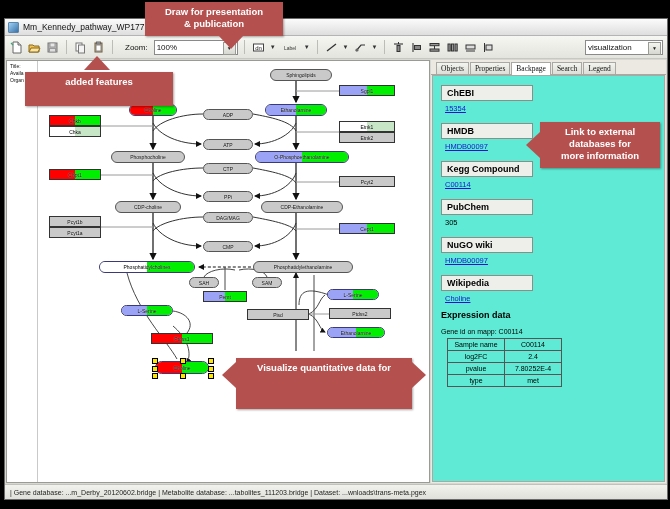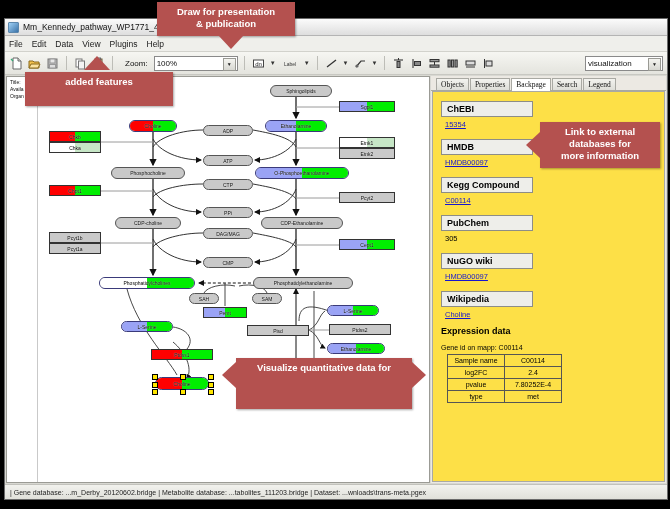--- a/index.html
+++ b/index.html
@@ -36,21 +36,21 @@
   
   .body{flex:1;display:flex;min-height:0;background:#d8d8d2;}
   .canvaswrap{position:relative;flex:0 0 422px;background:#fff;border:1px solid #9b9b95;margin:1px;overflow:hidden;}
   .sidepanel{flex:1;margin:1px 1px 1px 0;background:#ece9e3;display:flex;flex-direction:column;min-width:0;}
 
   .sidetabs{display:flex;align-items:flex-end;height:14px;padding-left:5px;gap:1px;background:#ece9e3;
             border-bottom:1px solid #a9a9a3;font-family:Liberation Serif, serif;}
   .stab{font-size:7.5px;padding:1px 4px 1px;background:linear-gradient(#f3f3ef,#dedeD8);border:1px solid #a9a9a3;
         border-bottom:none;color:#111;line-height:9px;}
   .stab.active{background:#fff;position:relative;top:1px;padding-bottom:2px;}
-  .sidecontent{flex:1;background:#fde047;border:1px solid #a9a9a3;margin:0 1px 1px 1px;overflow:hidden;position:relative;padding:6px 0 0 8px;}
+  .sidecontent{flex:1;background:#5eead4;border:1px solid #a9a9a3;margin:0 1px 1px 1px;overflow:hidden;position:relative;padding:6px 0 0 8px;}
 
   .dbhead{display:inline-block;min-width:80px;background:#eeeeea;border:1px solid #8d8d87;font-weight:bold;
           font-size:9px;padding:2px 5px;color:#000;margin-bottom:3px;}
   .dblink{font-size:7.5px;color:#1616d0;text-decoration:underline;margin:0 0 7px 4px;display:block;}
   .dbplain{font-size:7.5px;color:#000;margin:0 0 7px 4px;display:block;}
   .expr{font-weight:bold;font-size:9px;color:#000;margin:2px 0 8px 0;}
   .geneid{font-size:7px;color:#000;margin-bottom:3px;}
   table.exprtab{border-collapse:collapse;margin-left:6px;}
   table.exprtab td{border:1px solid #555;font-size:7px;padding:2px 4px;text-align:center;color:#000;min-width:48px;}
 
@@ -91,28 +91,20 @@
 
 <div id="root">
 
   <div class="win">
 
     <div class="titlebar">
       <div class="tico"></div>
       <div class="ttxt">Mm_Kennedy_pathway_WP1771_45176.gpml</div>
     </div>
 
-    <div class="menubar">
-      <span>File</span>
-      <span>Edit</span>
-      <span>Data</span>
-      <span>View</span>
-      <span>Plugins</span>
-      <span>Help</span>
-    </div>
 
     <div class="toolbar">
       <div class="tbtn">
         <svg width="13" height="13" viewBox="0 0 13 13">
             <path d="M3 1h5l3 3v8H3z" fill="#fff" stroke="#666"></path>
             <path d="M8 1v3h3" fill="#ddd" stroke="#666"></path>
             <path d="M1 2l2 2" stroke="#3a7" stroke-width="1.2"></path>
           </svg>
       </div>
       <div class="tbtn">
@@ -492,21 +484,21 @@
             </table>
         </div>
       </div>
     </div>
 
     <div class="statusbar">
       <span>| Gene database: ...m_Derby_20120602.bridge | Metabolite database: ...tabolites_111203.bridge | Dataset:  ...wnloads\trans-meta.pgex</span>
     </div>
   </div>
 
-  <div class="callout" style="left:157px;top:2px;width:138px;height:34px;">
+  <div class="callout" style="left:145px;top:2px;width:138px;height:34px;">
     <div>Draw for presentation</div>
     <div>&amp; publication</div>
   </div>
   <div class="arrowdown" style="left:218px;top:35px;"></div>
 
   <div class="callout" style="left:25px;top:72px;width:148px;height:34px;">
     <div>added features</div>
   </div>
   <div class="arrowdown" style="left:84px;top:56px;transform:rotate(180deg);"></div>
 

